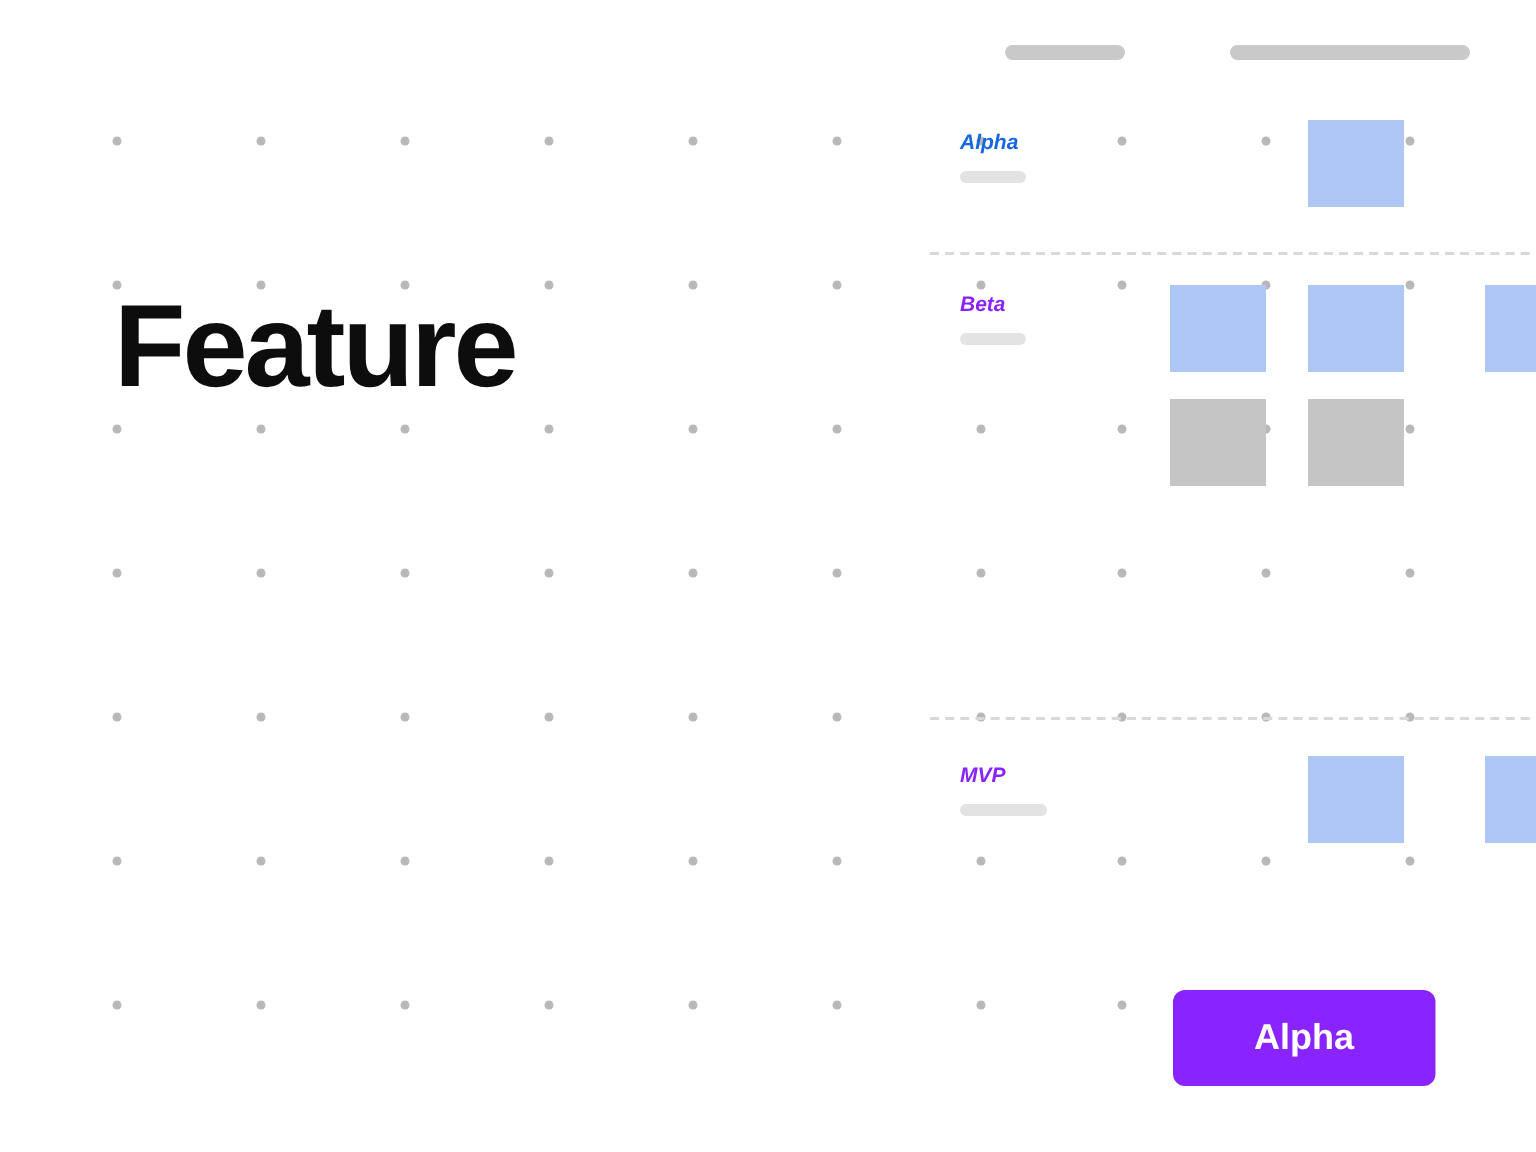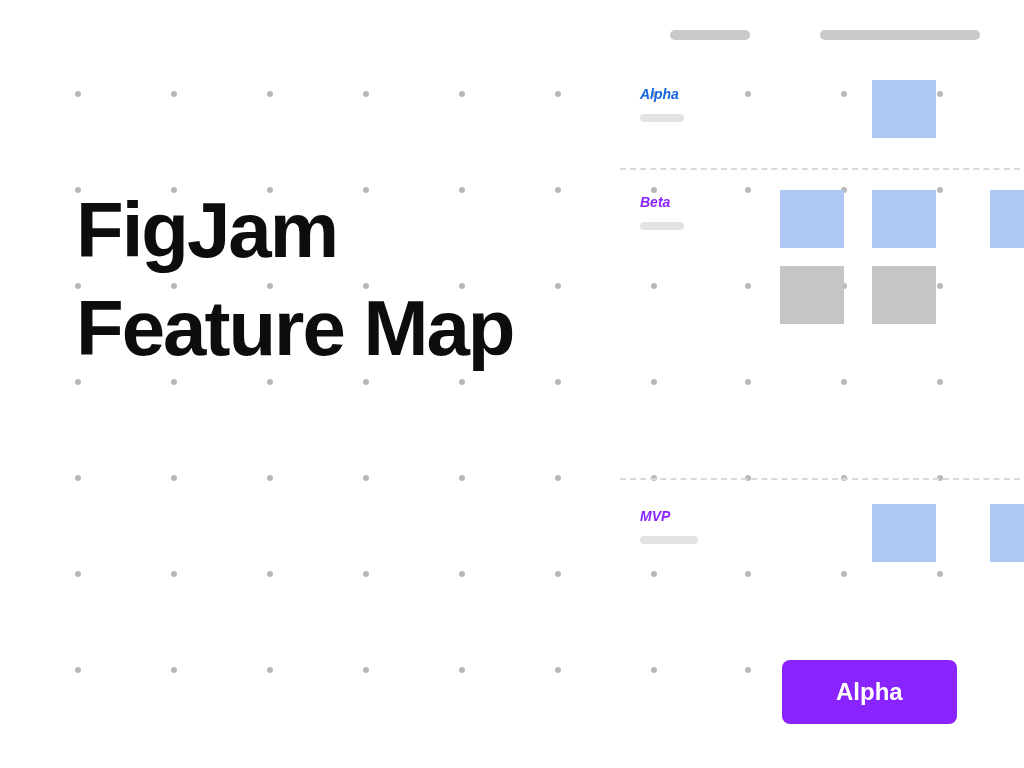--- a/index.html
+++ b/index.html
@@ -151,22 +151,21 @@
     <div class="dot" style="left: 363px; top: 667px;"></div>
     <div class="dot" style="left: 459px; top: 667px;"></div>
     <div class="dot" style="left: 555px; top: 667px;"></div>
     <div class="dot" style="left: 651px; top: 667px;"></div>
     <div class="dot" style="left: 745px; top: 667px;"></div>
     <div class="dot" style="left: 841px; top: 667px;"></div>
     <div class="dot" style="left: 937px; top: 667px;"></div>
   </div>
 
 <div class="title">
-  <div>FigJam</div>
-  <div>Feature Map</div>
+  <div>Feature</div>
 </div>
 
 <div class="panel">
 
   <div class="header-pill" style="left:50px; top:30px; width:80px;"></div>
   <div class="header-pill" style="left:200px; top:30px; width:160px;"></div>
 
   <div class="row-label alpha-color" style="left:20px; top:86px;">Alpha</div>
   <div class="row-pill" style="left:20px; top:114px;"></div>
   <div class="card blue" style="left:252px; top:80px;"></div>

